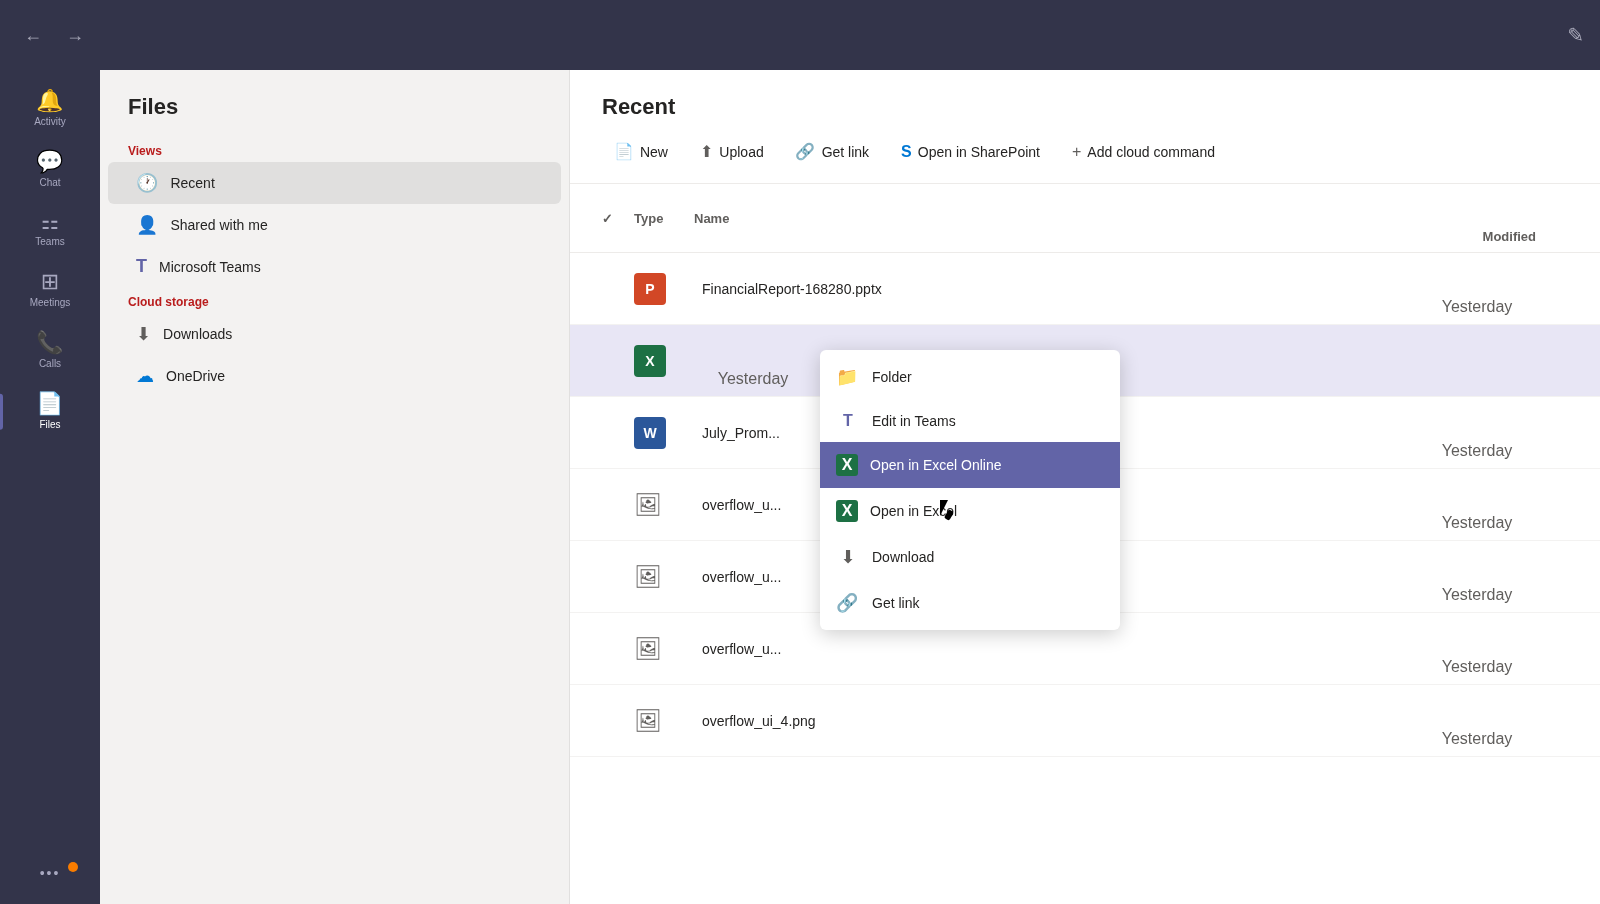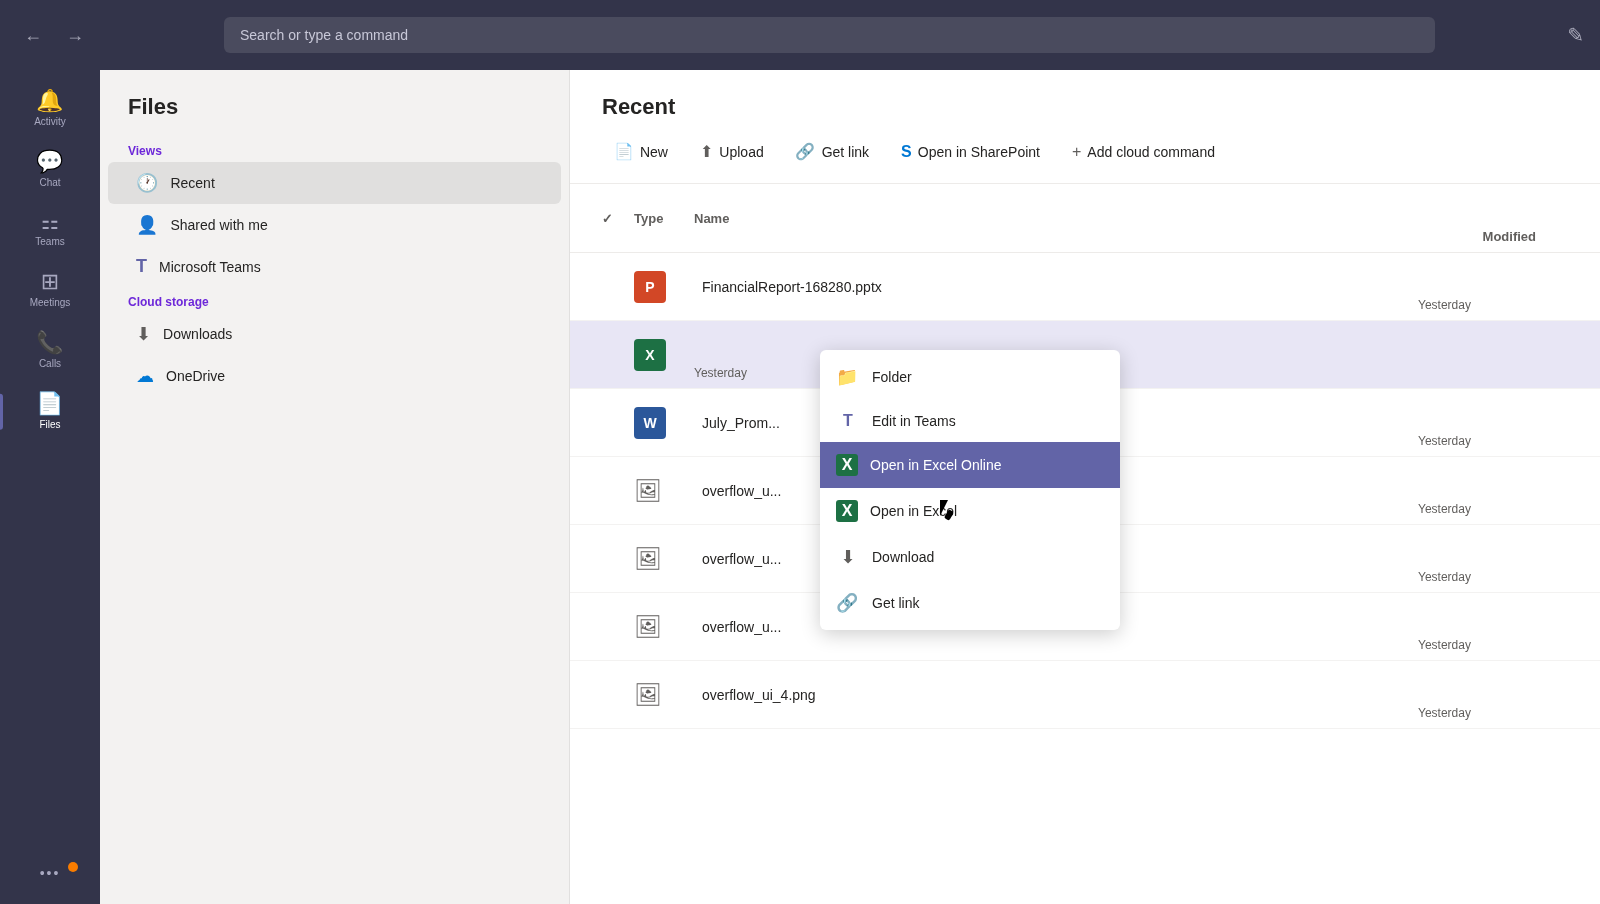--- a/index.html
+++ b/index.html
@@ -106,21 +106,21 @@
     }
     .sidebar-title {
       font-size: 22px;
       font-weight: 600;
       color: #252423;
       padding: 24px 28px 16px;
     }
     .sidebar-section-label {
       font-size: 12px;
       font-weight: 600;
-      color: #6d28d9;
+      color: #b91c1c;
       padding: 8px 28px 4px;
       text-transform: none;
     }
     .sidebar-item {
       display: flex;
       align-items: center;
       gap: 12px;
       padding: 10px 28px;
       cursor: pointer;
       border-radius: 6px;
@@ -198,21 +198,21 @@
       color: #252423;
       position: relative;
     }
     .file-row.selected { background: #e8e6f5; }
     .file-icon { font-size: 28px; }
     .file-icon.pptx { color: #d24726; }
     .file-icon.xlsx { color: #1d7044; }
     .file-icon.docx { color: #2b579a; }
     .file-icon.img { color: #605e5c; }
     .file-name { flex: 1; padding-left: 8px; }
-    .file-modified { width: 150px; text-align: left; padding-right: 32px; color: #605e5c; font-size: 12px; }
+    .file-modified { width: 150px; text-align: center; padding-right: 32px; color: #605e5c; font-size: 16px; }
 
     
     .context-menu-overlay {
       position: absolute;
       top: 0; left: 0; right: 0; bottom: 0;
       z-index: 100;
     }
     .context-menu {
       position: absolute;
       top: 280px;
@@ -267,23 +267,20 @@
       transform: rotate(30deg);
     }
   </style>
 </head>
 <body>
 
 <div class="title-bar">
   <div class="title-bar-nav">
     <span class="nav-arrow">←</span>
     <span class="nav-arrow">→</span>
-  </div>
-  <div class="search-bar">
-    <span>Search or type a command</span>
   </div>
   <span class="compose-icon">✎</span>
 </div>
 
 <div class="main-layout">
 
   <div class="nav-bar">
     <div class="nav-item">
       <span class="nav-icon">🔔</span>
       <span class="nav-label">Activity</span>

